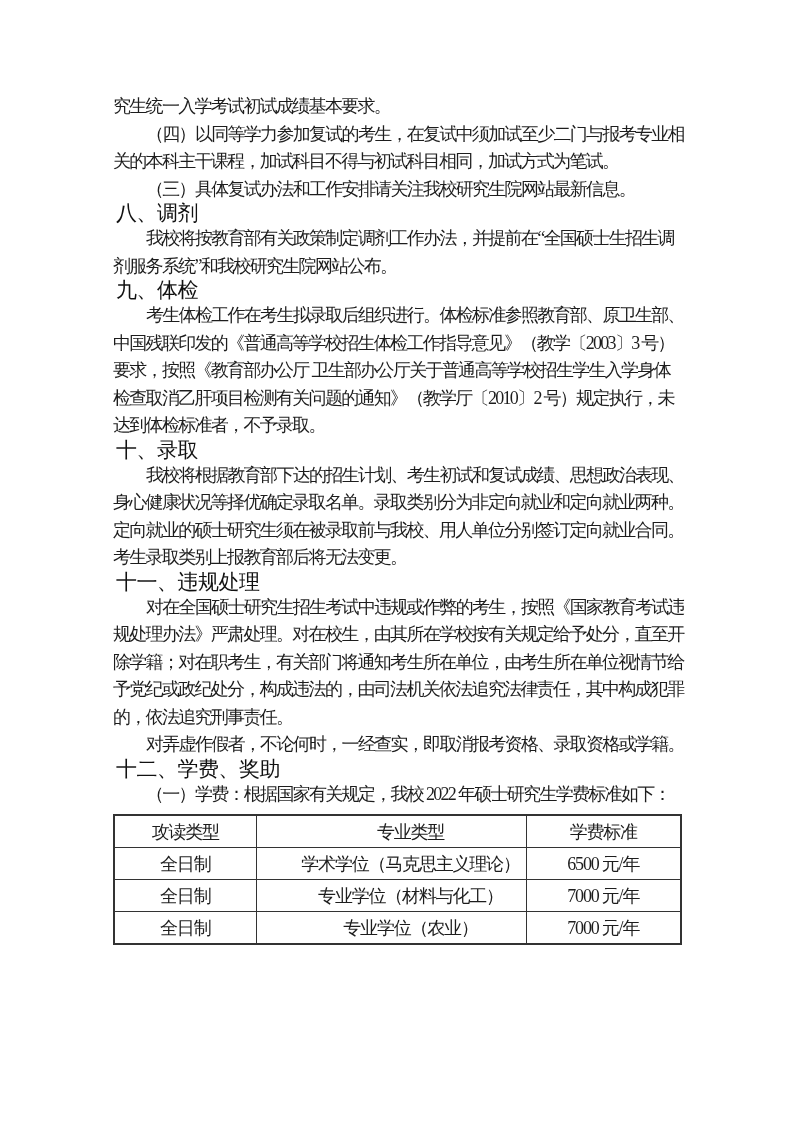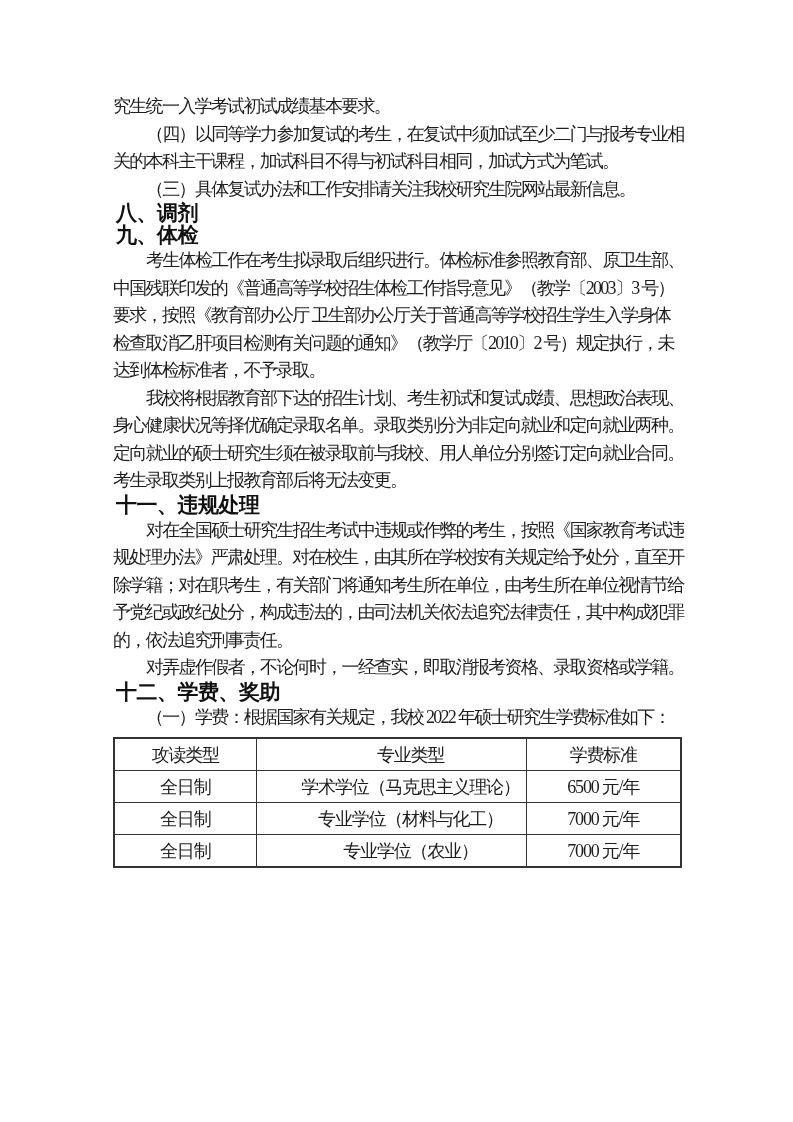--- a/index.html
+++ b/index.html
@@ -20,21 +20,21 @@
     margin:0;
     white-space:pre;
     font-size:18px;
     line-height:27.5px;
     letter-spacing:-1.7px;
     color:#1d1d1d;
   }
   .para.indent { text-indent:33px; }
   h3.sec {
     font-family:"Liberation Sans","DejaVu Sans",sans-serif;
-    font-weight:bold;
+    font-weight:normal;
     font-size:21px;
     line-height:25px;
     letter-spacing:-0.5px;
     margin:-3px 0 0 0;
     padding-left:3px;
     color:#111111;
   }
   table.fees {
     margin-top:6px;
     border-collapse:collapse;
@@ -63,29 +63,32 @@
 
     <p class="para">究生统一入学考试初试成绩基本要求。</p>
 
     <p class="para indent">（四）以同等学力参加复试的考生，在复试中须加试至少二门与报考专业相
 关的本科主干课程，加试科目不得与初试科目相同，加试方式为笔试。</p>
 
     <p class="para indent">（三）具体复试办法和工作安排请关注我校研究生院网站最新信息。</p>
 
     <h3 class="sec">八、调剂</h3>
 
+    <p class="para indent">我校将按教育部有关政策制定调剂工作办法，并提前在“全国硕士生招生调
+剂服务系统”和我校研究生院网站公布。</p>
 
     <h3 class="sec">九、体检</h3>
 
     <p class="para indent">考生体检工作在考生拟录取后组织进行。体检标准参照教育部、原卫生部、
 中国残联印发的《普通高等学校招生体检工作指导意见》（教学〔2003〕3 号）
 要求，按照《教育部办公厅 卫生部办公厅关于普通高等学校招生学生入学身体
 检查取消乙肝项目检测有关问题的通知》（教学厅〔2010〕2 号）规定执行，未
 达到体检标准者，不予录取。</p>
 
+    <h3 class="sec">十、录取</h3>
 
     <p class="para indent">我校将根据教育部下达的招生计划、考生初试和复试成绩、思想政治表现、
 身心健康状况等择优确定录取名单。录取类别分为非定向就业和定向就业两种。
 定向就业的硕士研究生须在被录取前与我校、用人单位分别签订定向就业合同。
 考生录取类别上报教育部后将无法变更。</p>
 
     <h3 class="sec">十一、违规处理</h3>
 
     <p class="para indent">对在全国硕士研究生招生考试中违规或作弊的考生，按照《国家教育考试违
 规处理办法》严肃处理。对在校生，由其所在学校按有关规定给予处分，直至开

